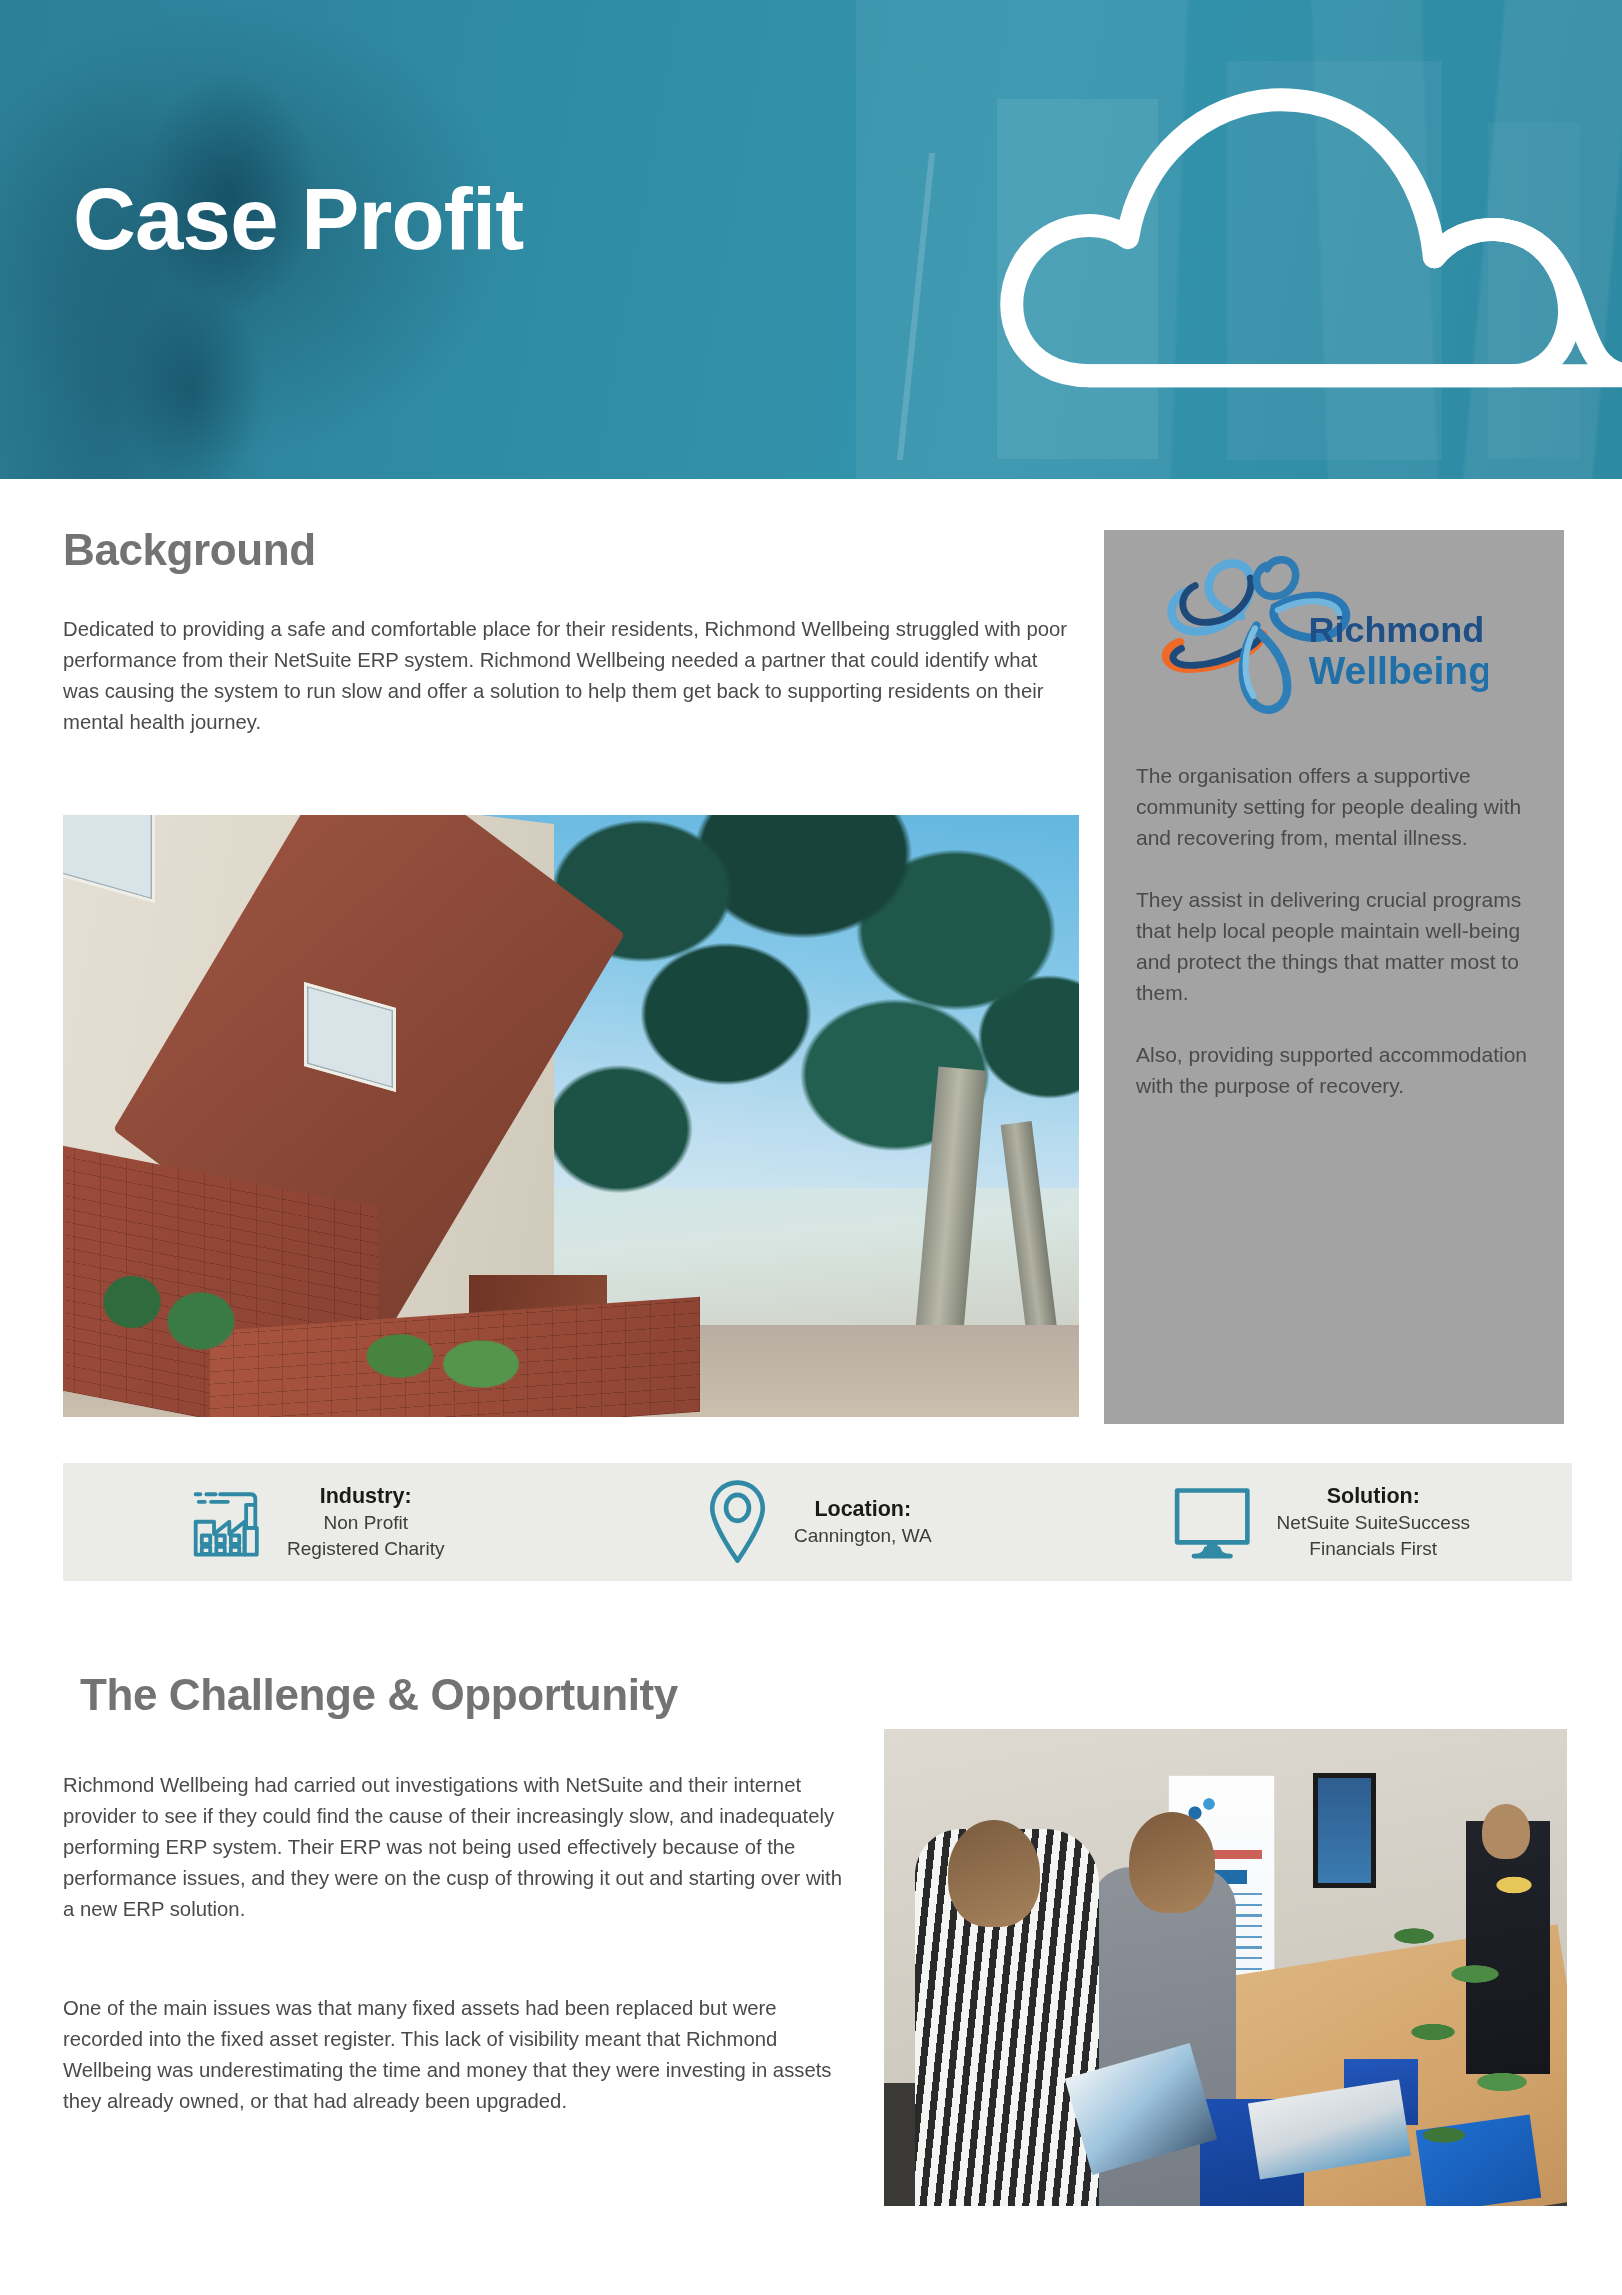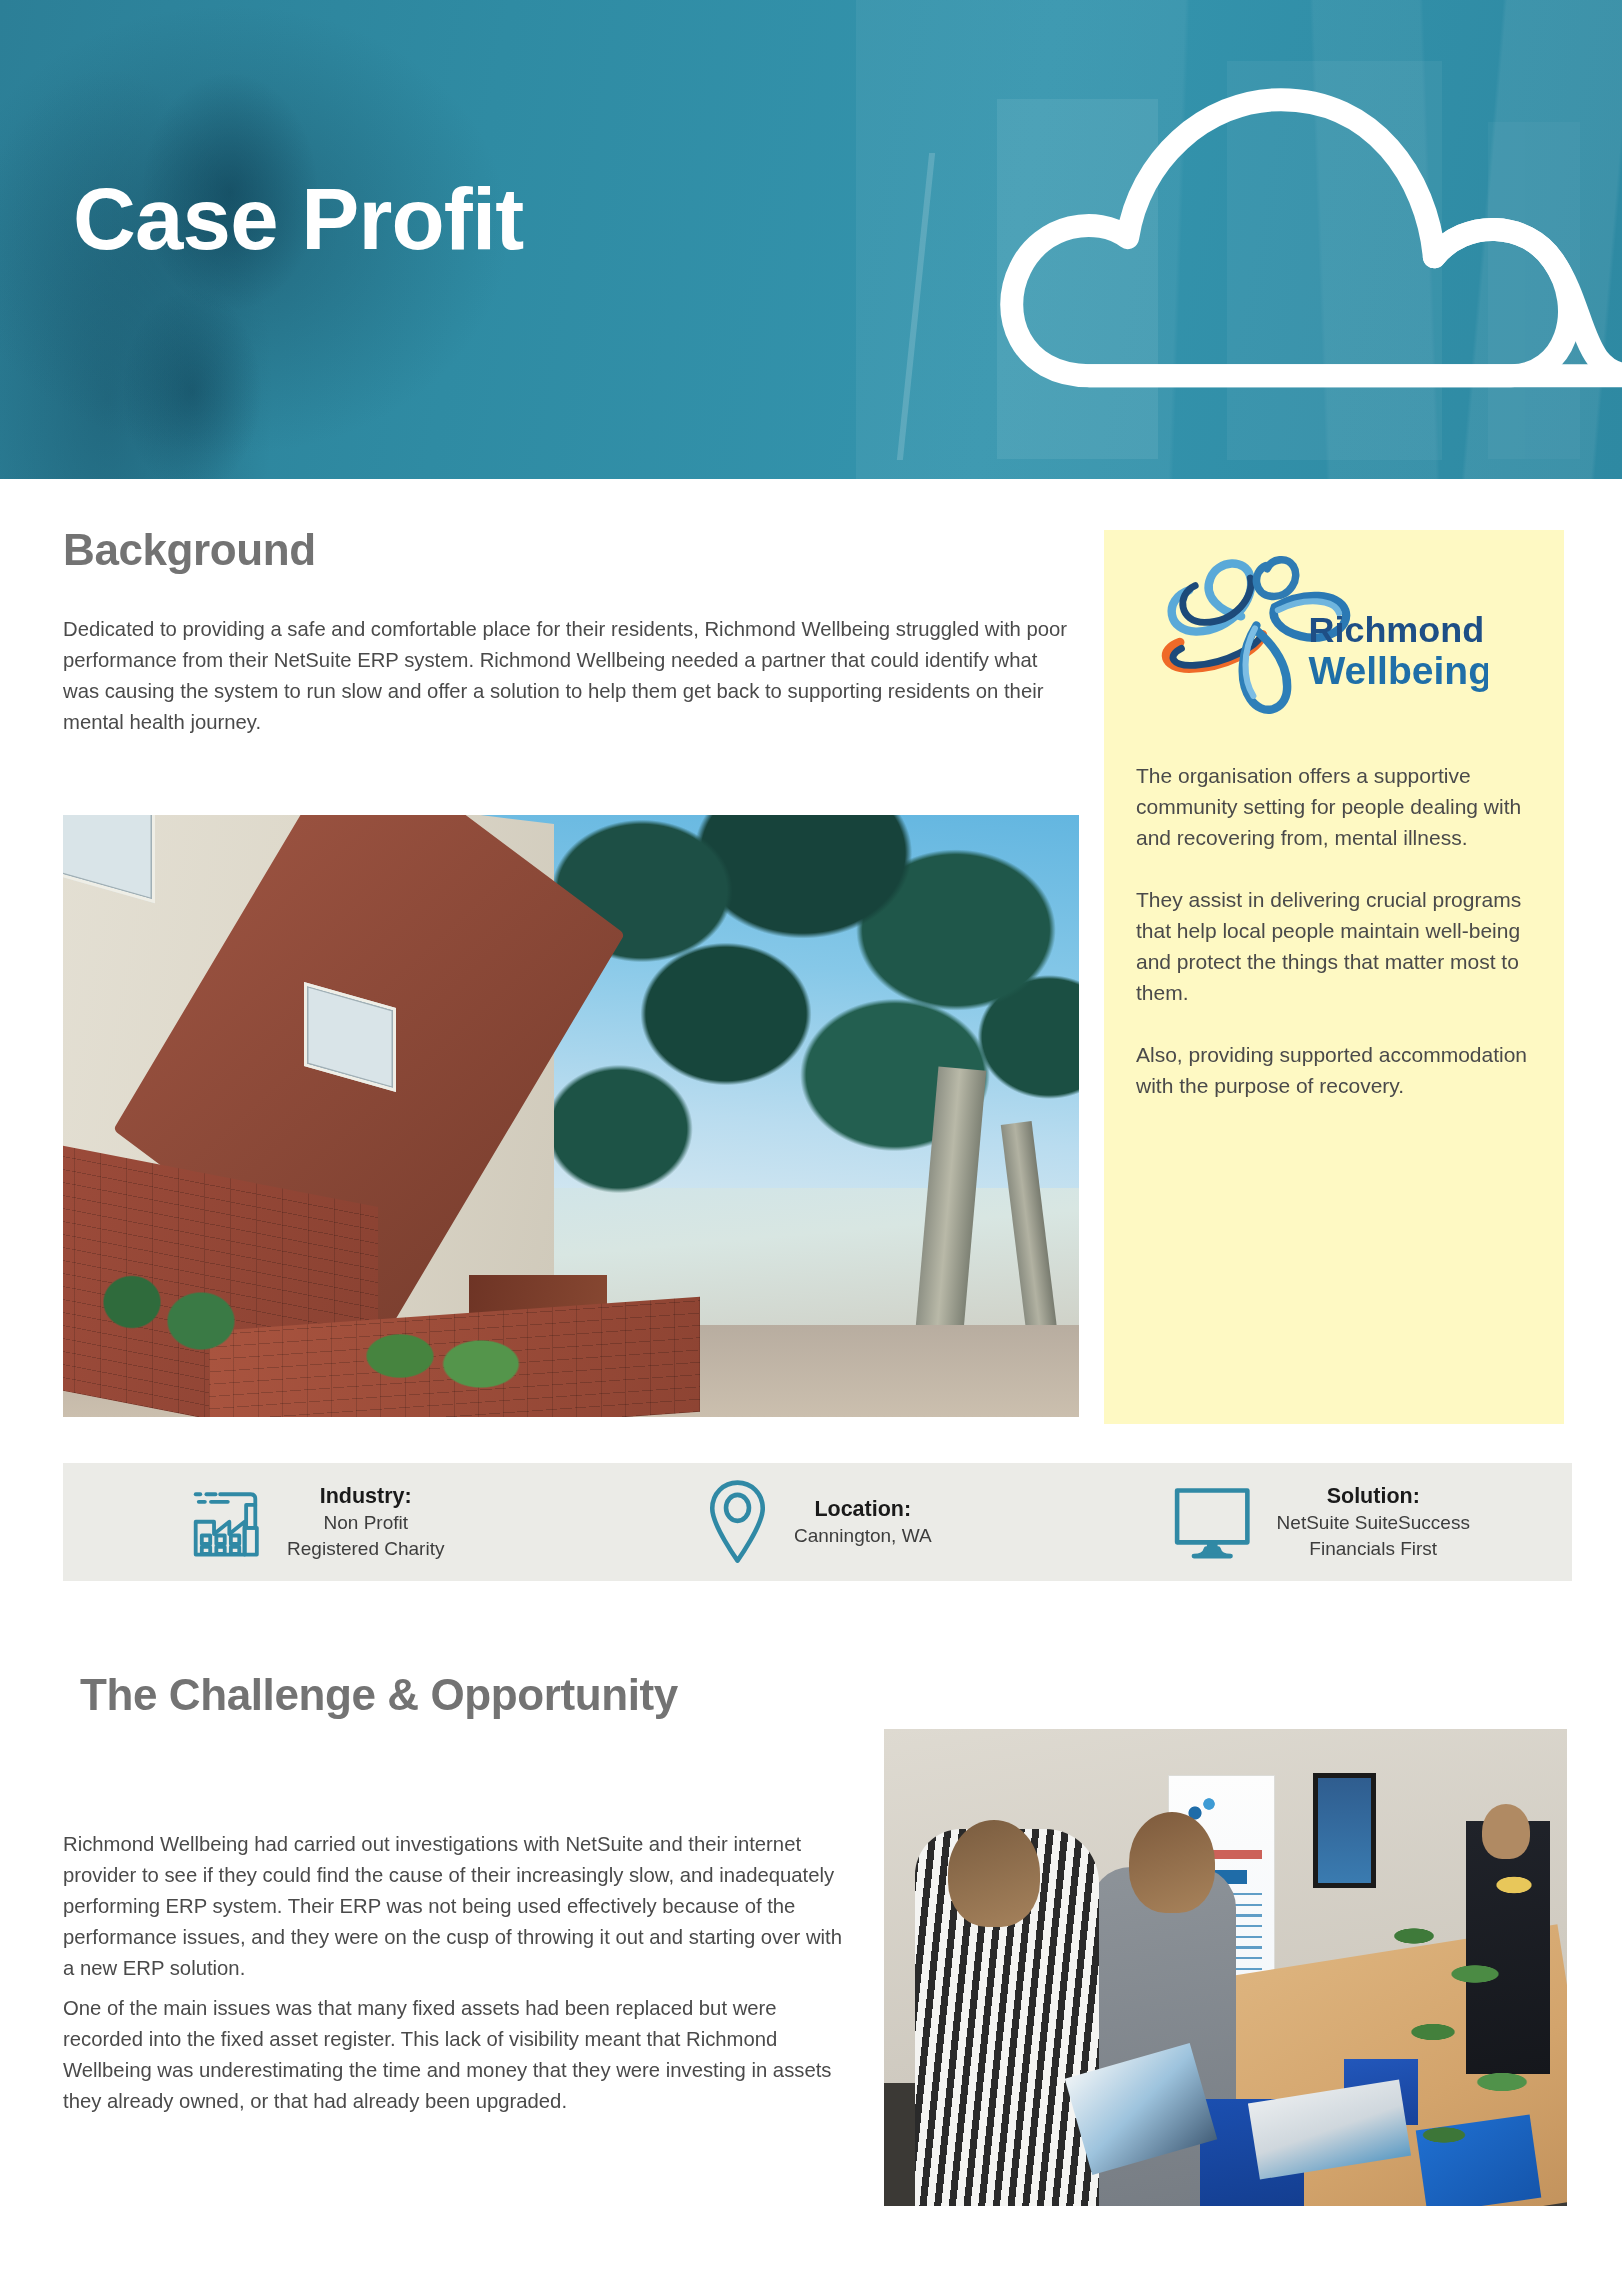--- a/index.html
+++ b/index.html
@@ -65,21 +65,21 @@
   .sec-h-challenge    { left:80px; top:1670px; font-size:44px; }
 
   
   .body-p {
     position:absolute;
     color:#4a4a4a; font-size:20.3px; line-height:31px;
   }
   .p-background {
     left:63px; top:614px; width:1009px;
   }
-  .p-challenge-1 { left:63px; top:1829px; width:782px; }
+  .p-challenge-1 { left:63px; top:1770px; width:782px; }
   .p-challenge-2 { left:63px; top:1993px; width:782px; }
 
   
   .photo-house {
     position:absolute; left:63px; top:815px; width:1016px; height:602px;
     overflow:hidden;
     background:linear-gradient(175deg,#7fc4e6 0%, #9ed4ef 20%, #c3e2f2 42%, #d8e6e2 70%, #c9c2b4 100%);
   }
   .ph-sky { position:absolute; left:0; top:0; width:100%; height:62%;
     background:linear-gradient(185deg,#63b6e0 0%, #86c8e8 38%, #b9dcef 72%, #d9e9f1 100%); }
@@ -154,21 +154,21 @@
   .ph-shrub2 {
     position:absolute; left:291px; bottom:15.3px; width:184px; height:92px;
     background:
       radial-gradient(ellipse 54px 35px at 46px 46px, #46843f 0 60%, rgba(70,132,63,0) 64%),
       radial-gradient(ellipse 61px 38px at 127px 54px, #54954b 0 60%, rgba(84,149,75,0) 64%);
   }
 
   
   .sidebar {
     position:absolute; left:1104px; top:530px; width:460px; height:894px;
-    background:#fef9c3;
+    background:#a3a3a3;
   }
   .rw-logo { position:absolute; left:54px; top:21.5px; width:330px; height:176px; }
   .sb-text {
     position:absolute; left:32px; top:230px; width:414px;
     color:#4a4a4a; font-size:21px; line-height:31px;
   }
   .sb-text p { margin-bottom:31px; }
   .sb-text p:last-child { margin-bottom:0; }
 
   

